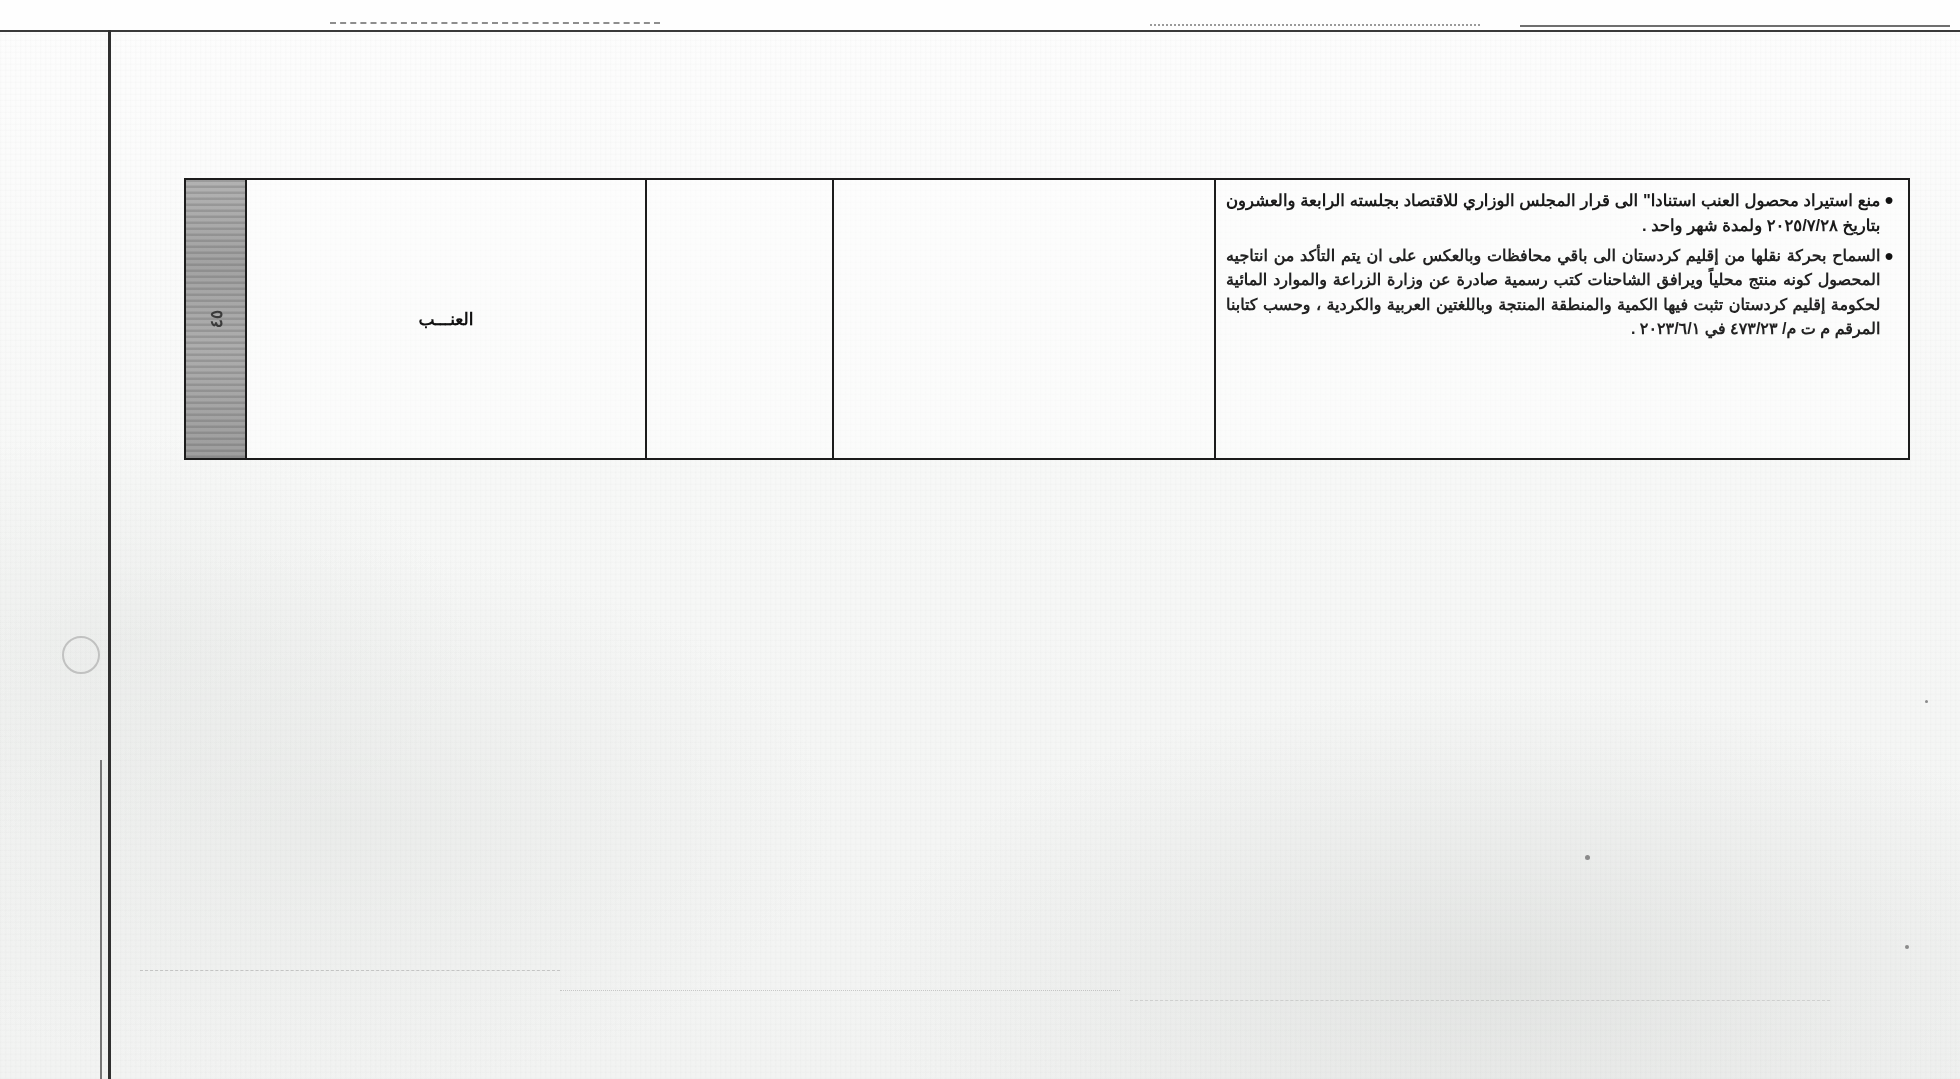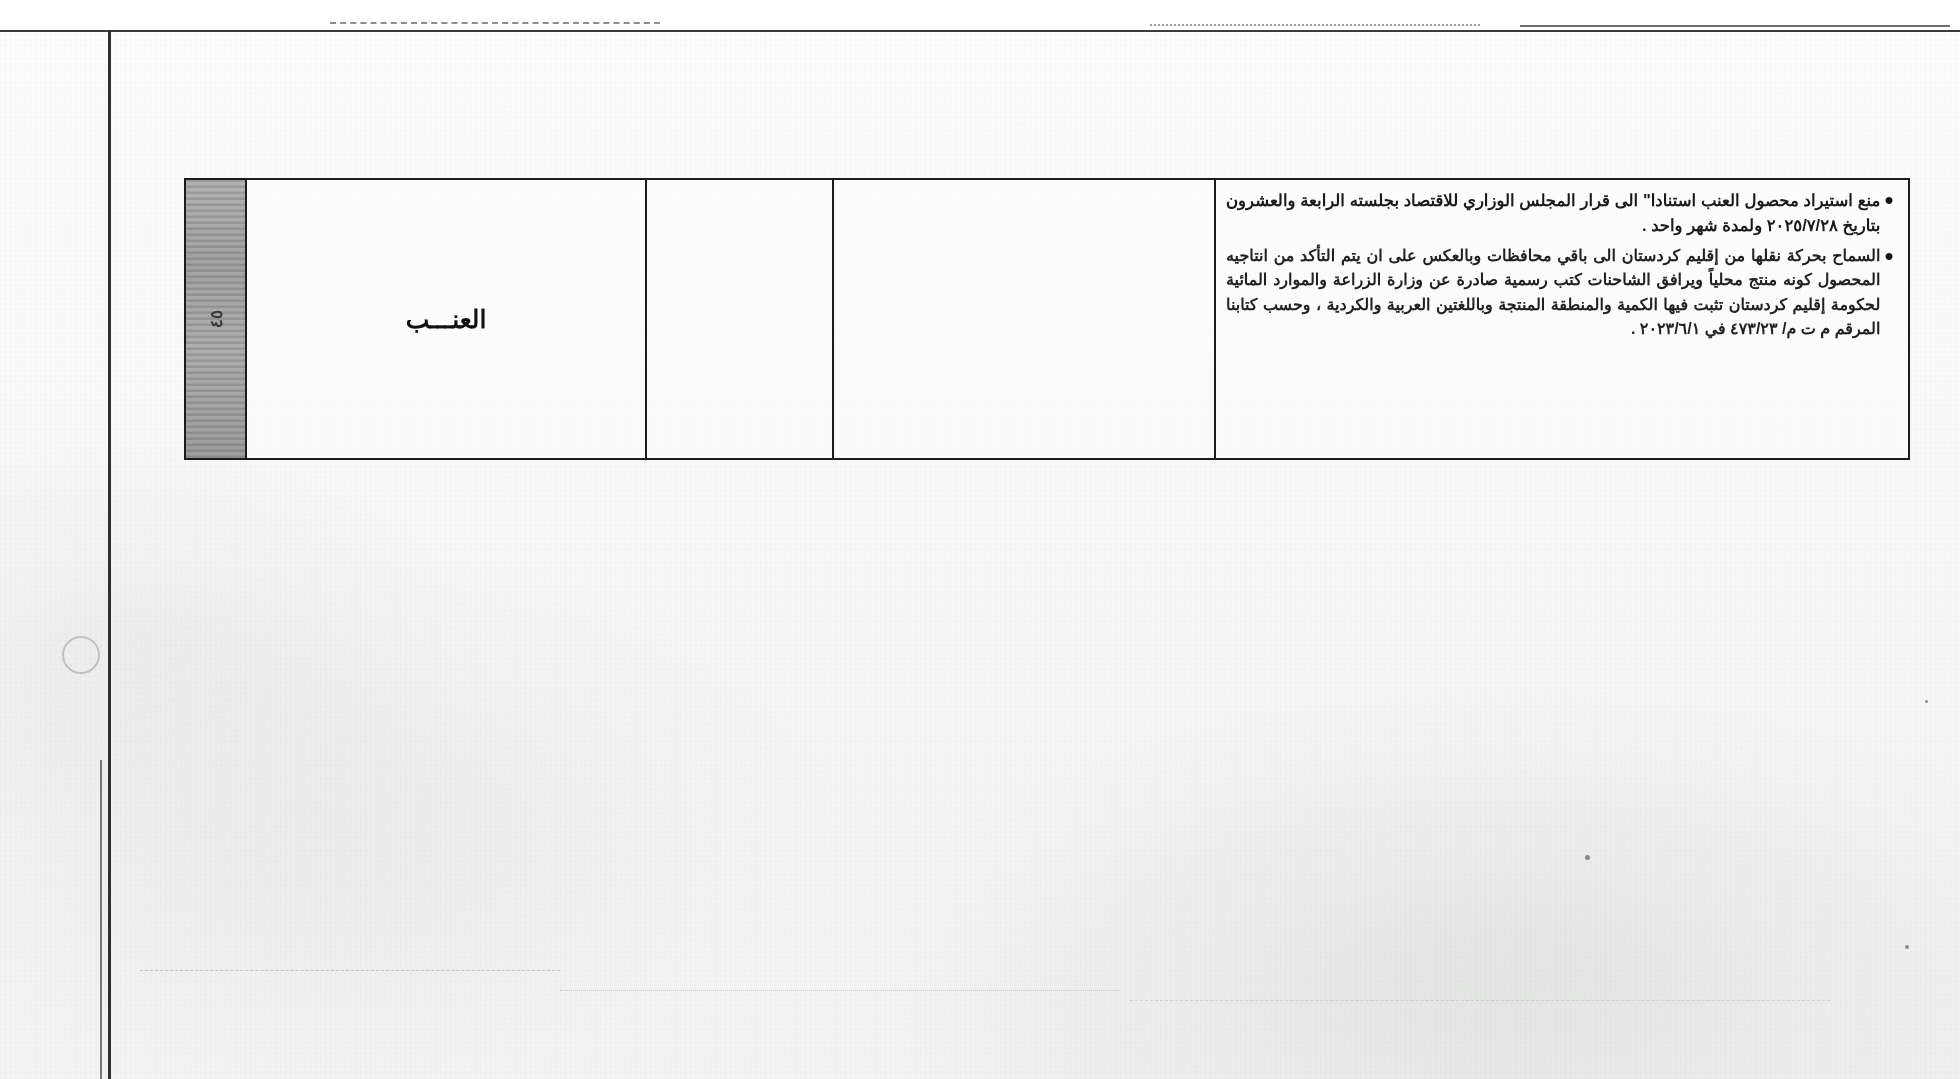--- a/index.html
+++ b/index.html
@@ -146,21 +146,21 @@
   }
 
   .name-cell {
     display: flex;
     align-items: center;
     justify-content: center;
     height: 278px;
   }
   .crop-name {
     font-family: "Liberation Serif", serif;
-    font-size: 25px;
+    font-size: 17px;
     font-weight: 700;
     color: #111;
     letter-spacing: 0.5px;
   }
 
   
   .idx-cell {
     position: relative;
     background:
       repeating-linear-gradient(0deg, rgba(0,0,0,0.16) 0px, rgba(0,0,0,0.16) 2px, rgba(0,0,0,0.04) 3px, rgba(0,0,0,0.04) 6px),

